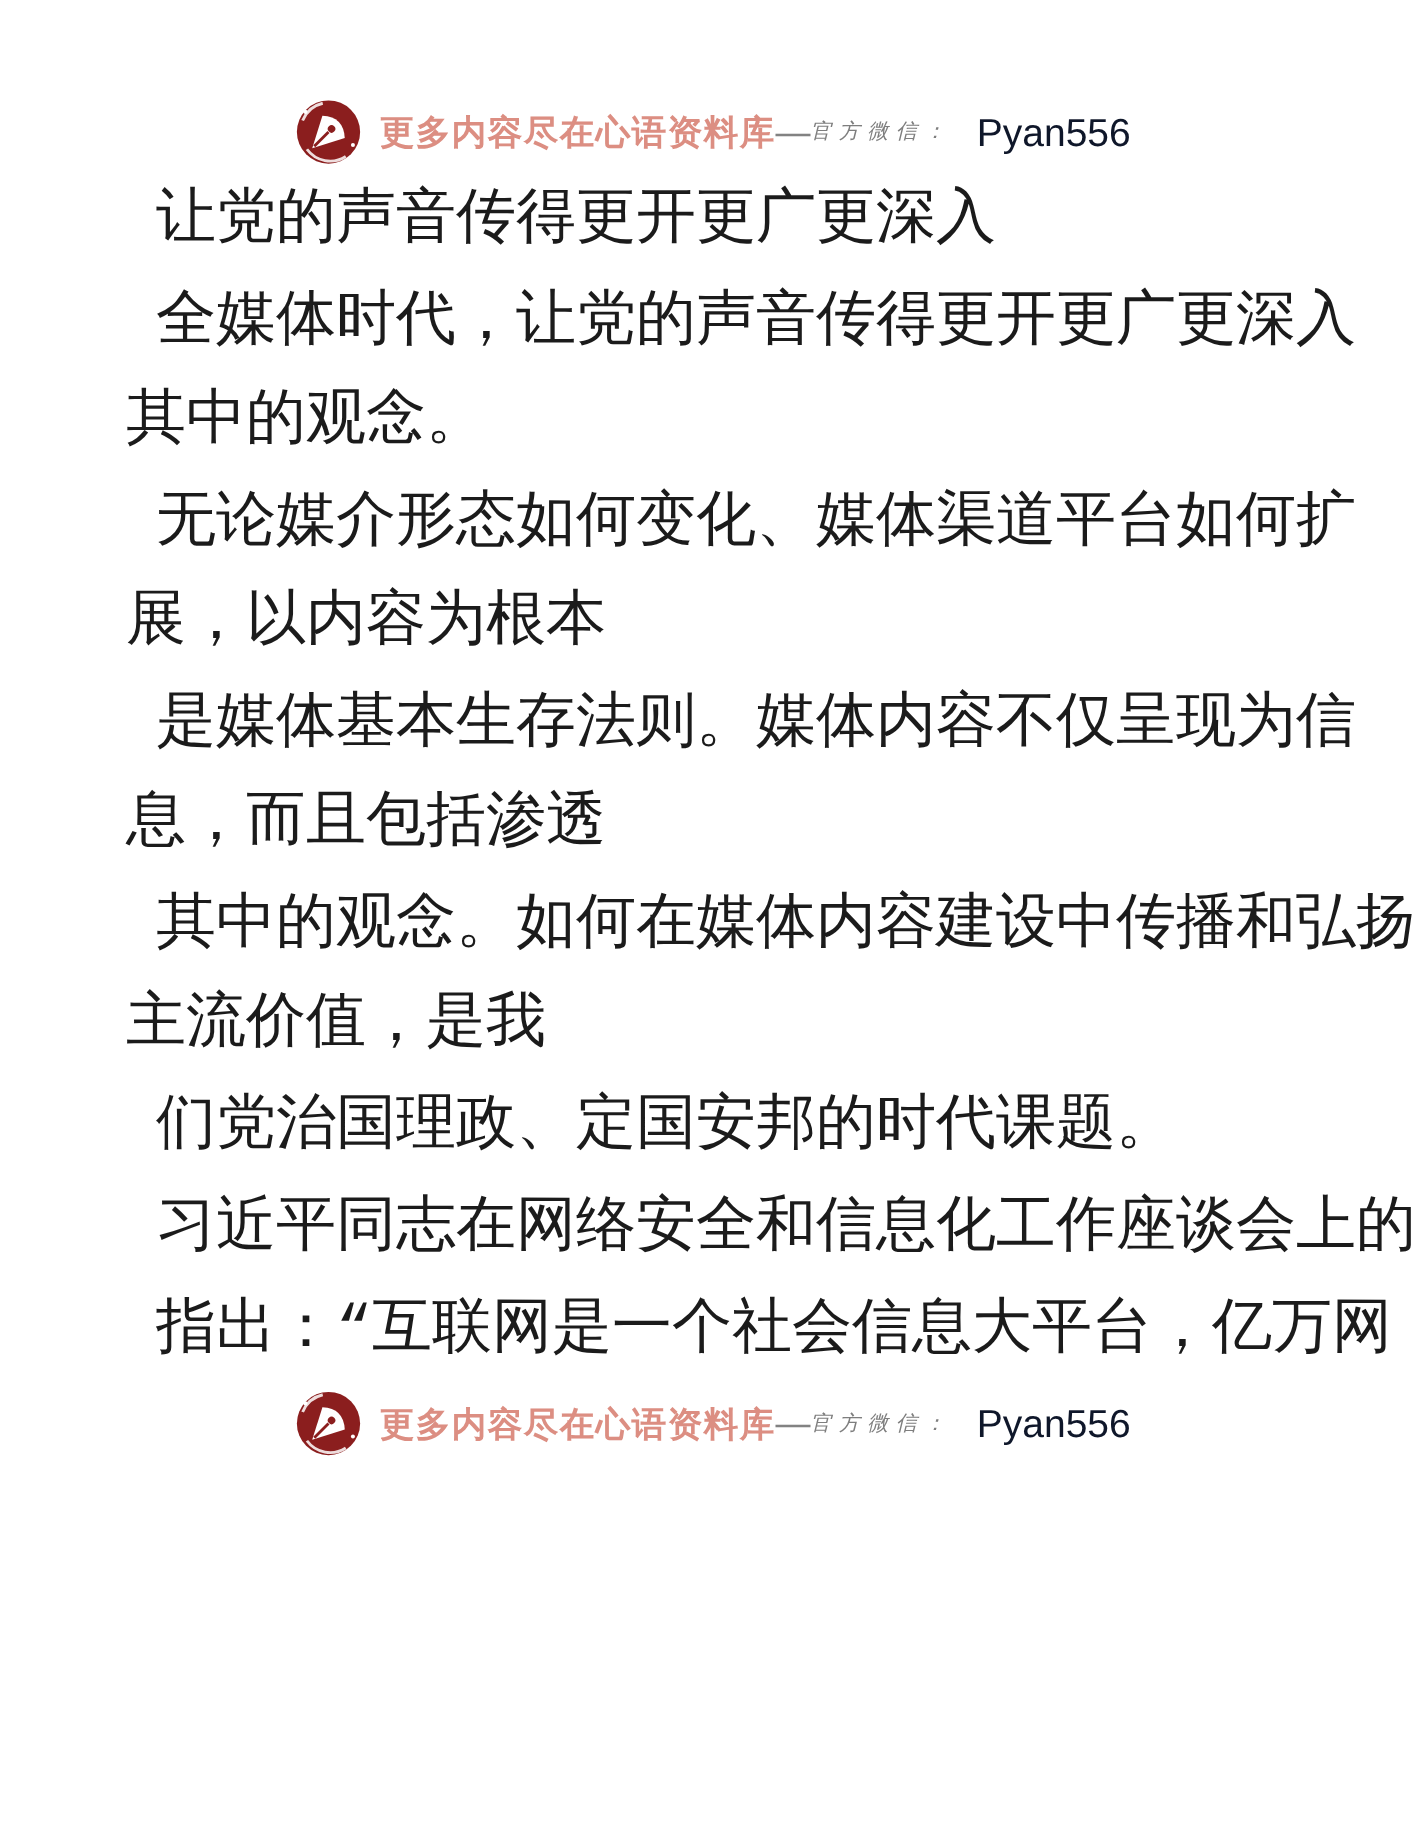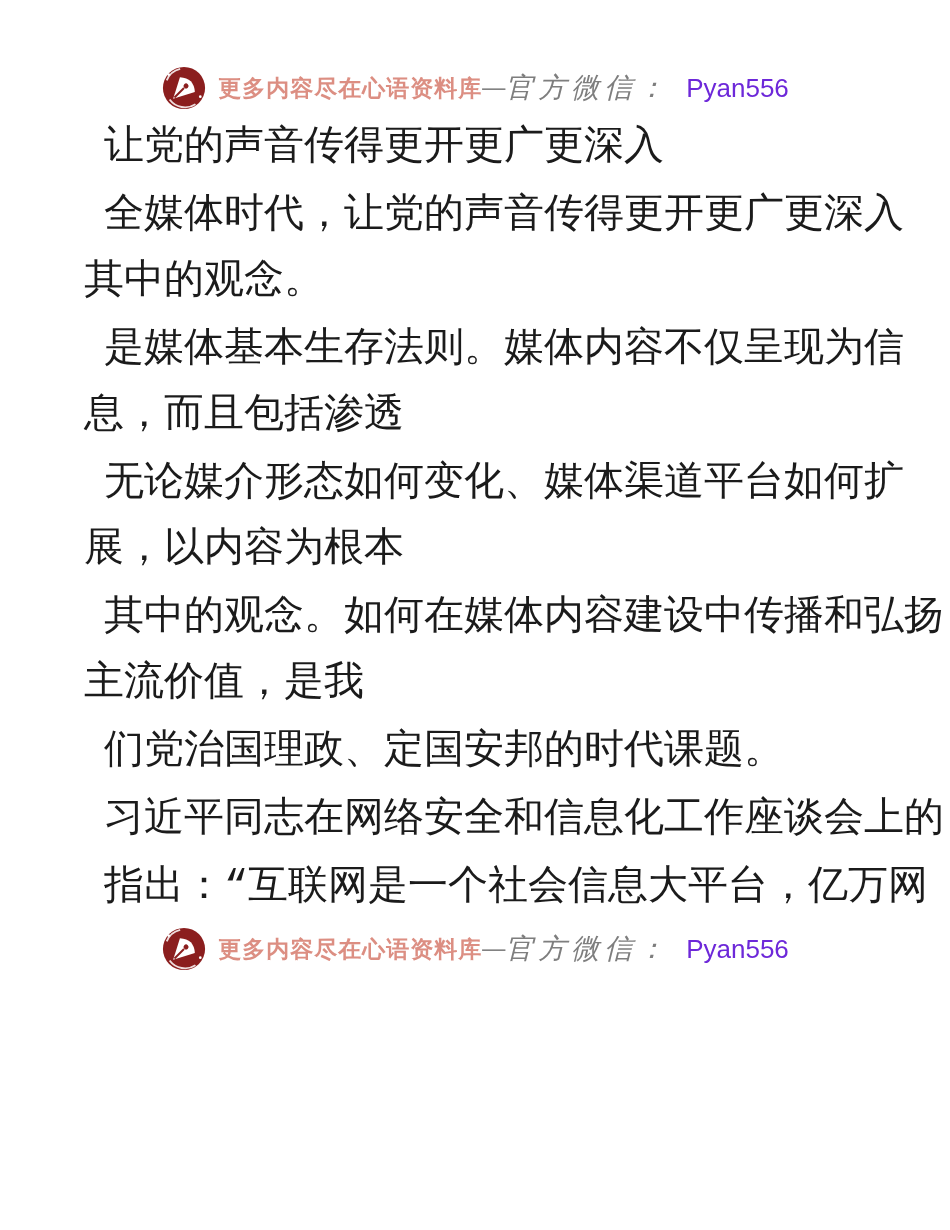--- a/index.html
+++ b/index.html
@@ -25,26 +25,26 @@
   .wm-logo { width: 46px; height: 48px; margin-right: 11px; flex: none; }
   .wm-brand {
     color: #dc8e82;
     font-size: 23px; font-weight: bold;
     letter-spacing: 1px;
     font-family: "Liberation Serif", "DejaVu Serif", serif;
   }
   .wm-dash { color: #828282; font-size: 23px; font-weight: bold; }
   .wm-label {
     color: #7e7e7e;
-    font-size: 28px; font-style: italic;
+    font-size: 14px; font-style: italic;
     letter-spacing: 5px;
     font-family: "DejaVu Serif", serif;
   }
   .wm-id {
-    color: #6d28d9;
+    color: #0f172a;
     font-size: 26px;
     font-family: "Liberation Sans", "DejaVu Sans", sans-serif;
     margin-left: 16px;
   }
   .footer-wm { margin-top: auto; }
   
   .content {
     margin-top: 1px;
     font-size: 40px;
     line-height: 66px;
@@ -84,27 +84,27 @@
     <div class="para">
       <div class="line first">让党的声音传得更开更广更深入</div>
     </div>
 
     <div class="para">
       <div class="line first">全媒体时代，让党的声音传得更开更广更深入</div>
       <div class="line">其中的观念。</div>
     </div>
 
     <div class="para">
-      <div class="line first">是媒体基本生存法则。媒体内容不仅呈现为信</div>
-      <div class="line">息，而且包括渗透</div>
+      <div class="line first">无论媒介形态如何变化、媒体渠道平台如何扩</div>
+      <div class="line">展，以内容为根本</div>
     </div>
 
     <div class="para">
-      <div class="line first">无论媒介形态如何变化、媒体渠道平台如何扩</div>
-      <div class="line">展，以内容为根本</div>
+      <div class="line first">是媒体基本生存法则。媒体内容不仅呈现为信</div>
+      <div class="line">息，而且包括渗透</div>
     </div>
 
     <div class="para">
       <div class="line first">其中的观念。如何在媒体内容建设中传播和弘扬</div>
       <div class="line">主流价值，是我</div>
     </div>
 
     <div class="para">
       <div class="line first">们党治国理政、定国安邦的时代课题。</div>
     </div>

